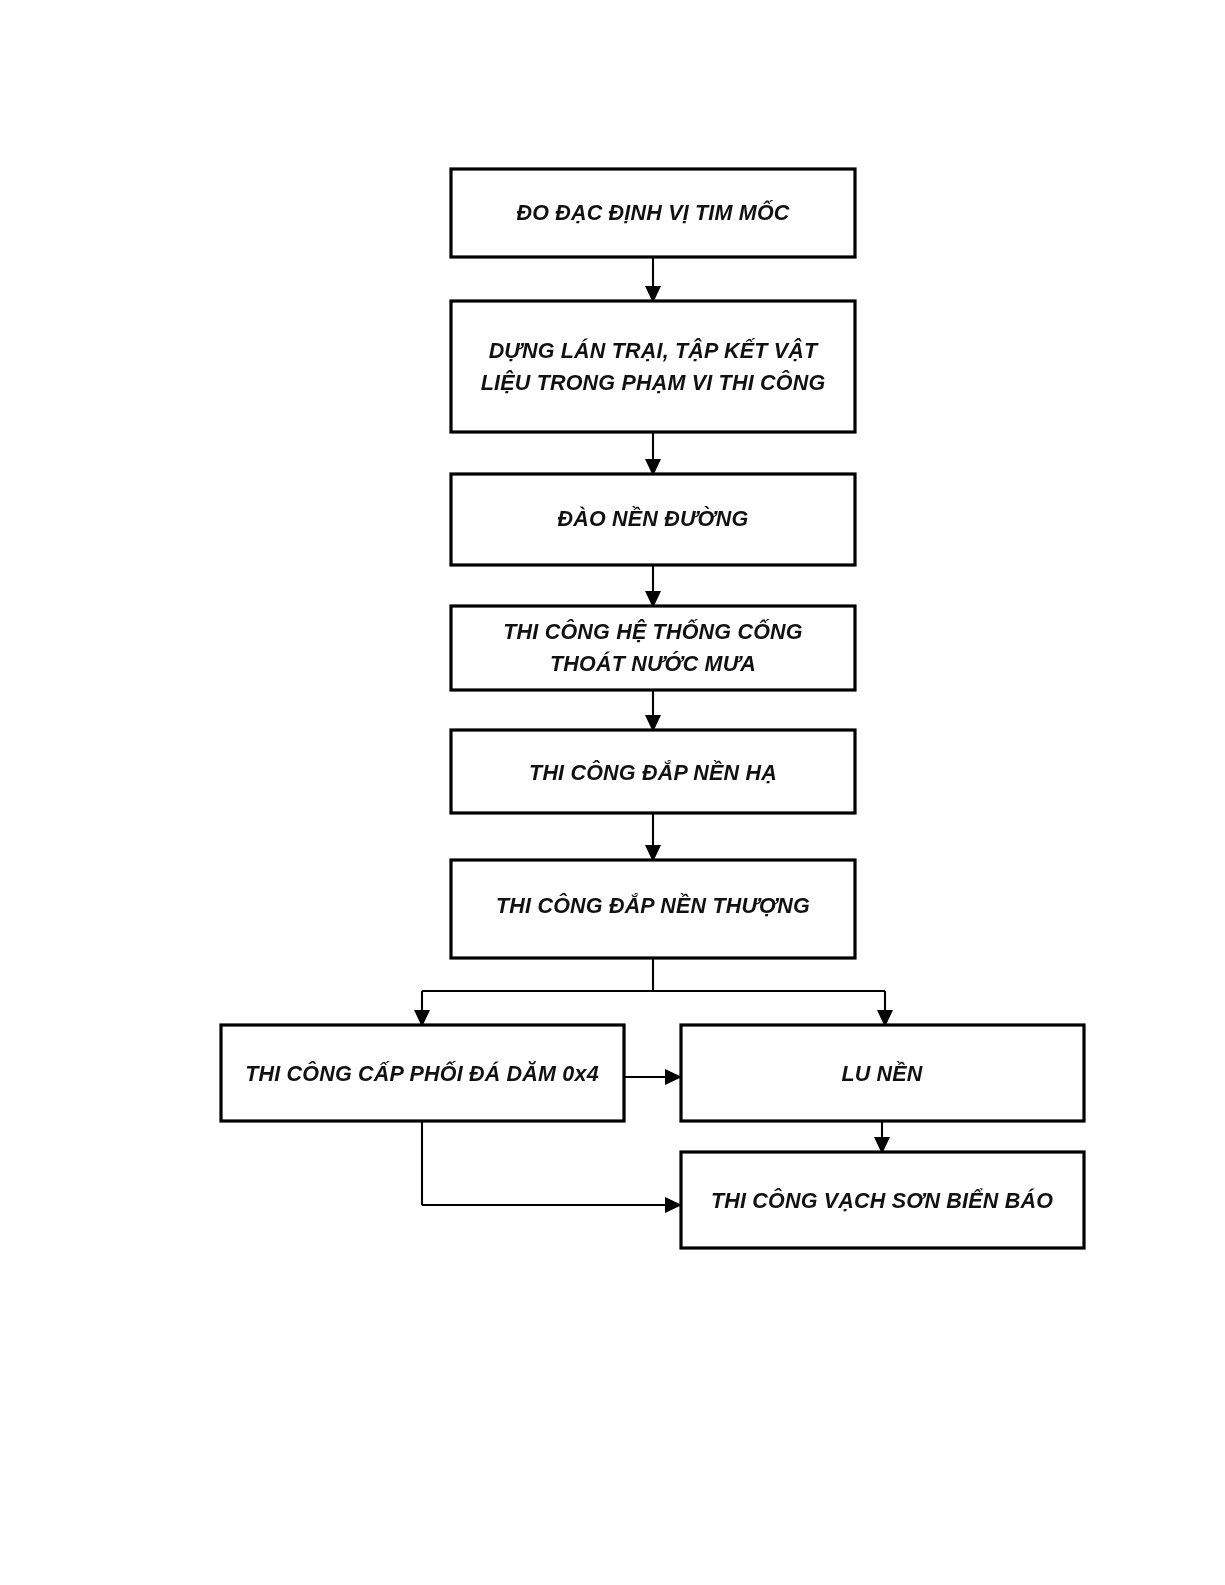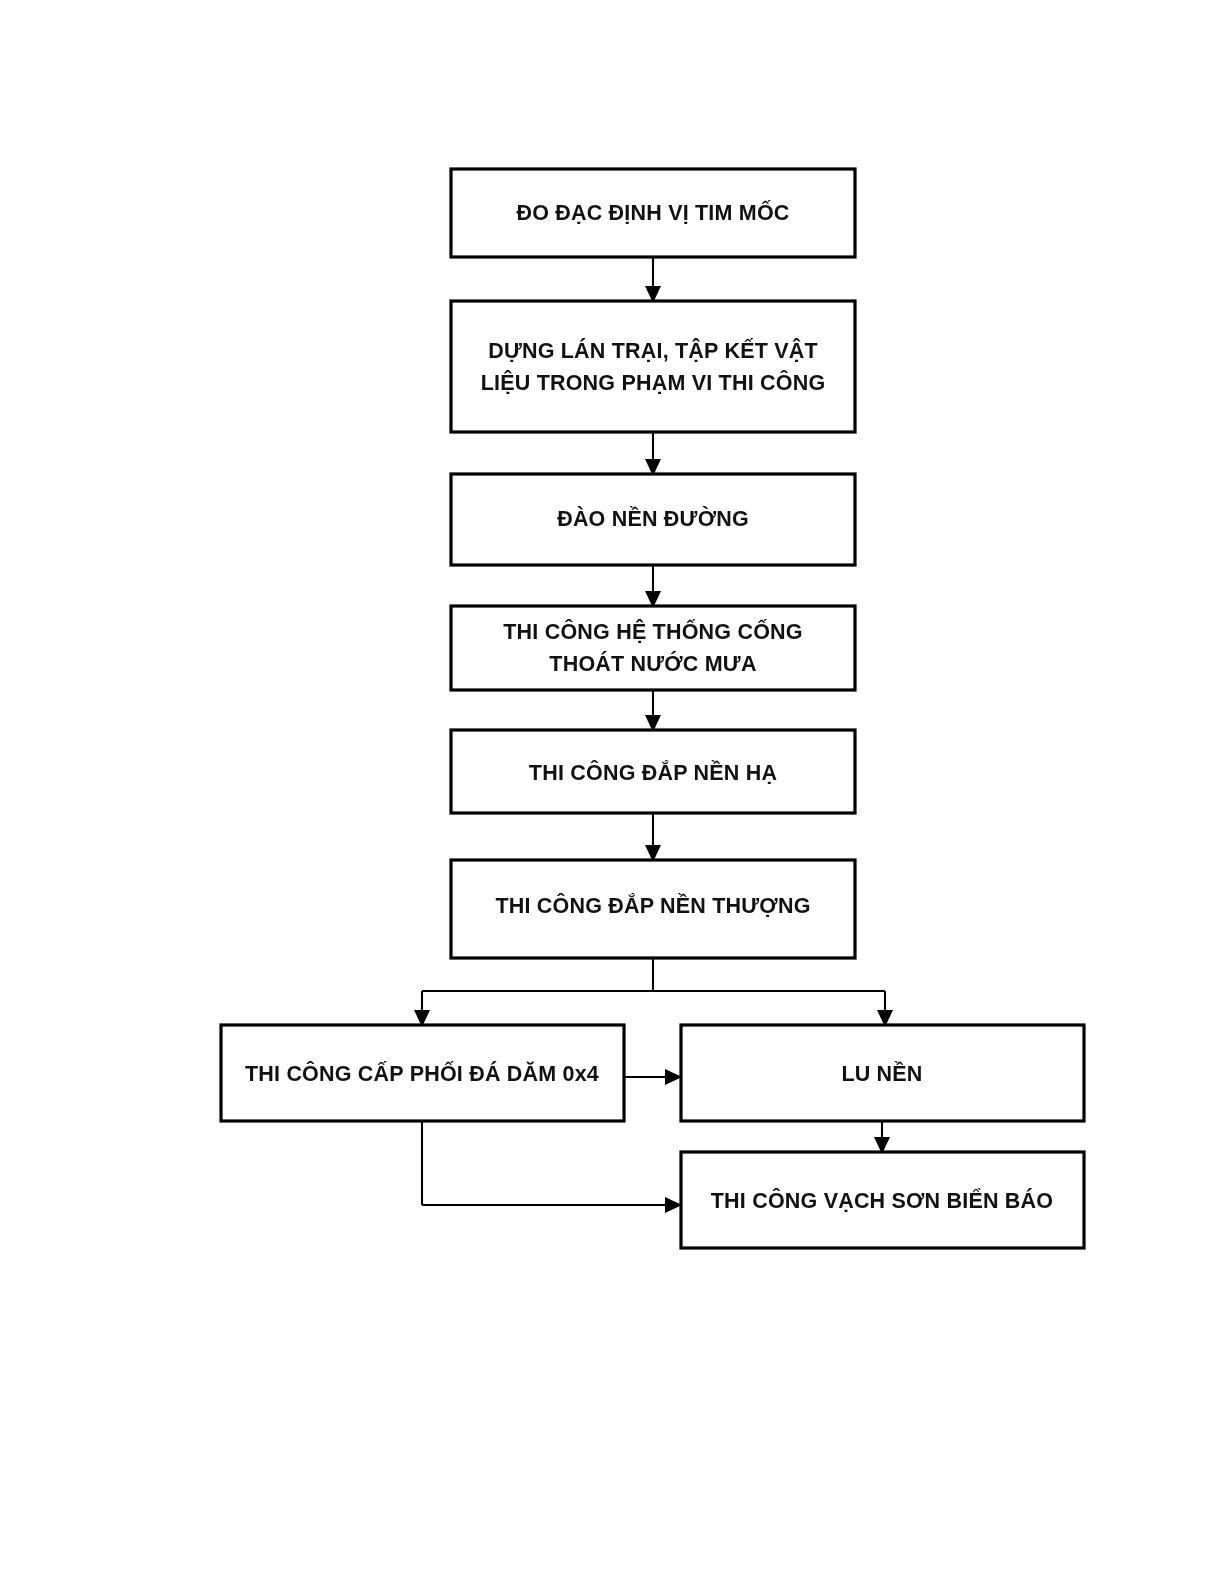--- a/index.html
+++ b/index.html
@@ -12,20 +12,21 @@
     width: 1225px;
     height: 1585px;
     overflow: hidden;
     font-family: "Liberation Sans", sans-serif;
   }
   #flowchart-root {
     position: relative;
     width: 1039px;
     height: 1585px;
     background: #ffffff;
+    font-style: italic;
   }
   svg#flow-svg {
     position: absolute;
     top: 0;
     left: 0;
     width: 1225px;
     height: 1585px;
     display: block;
   }
   .node-rect {

